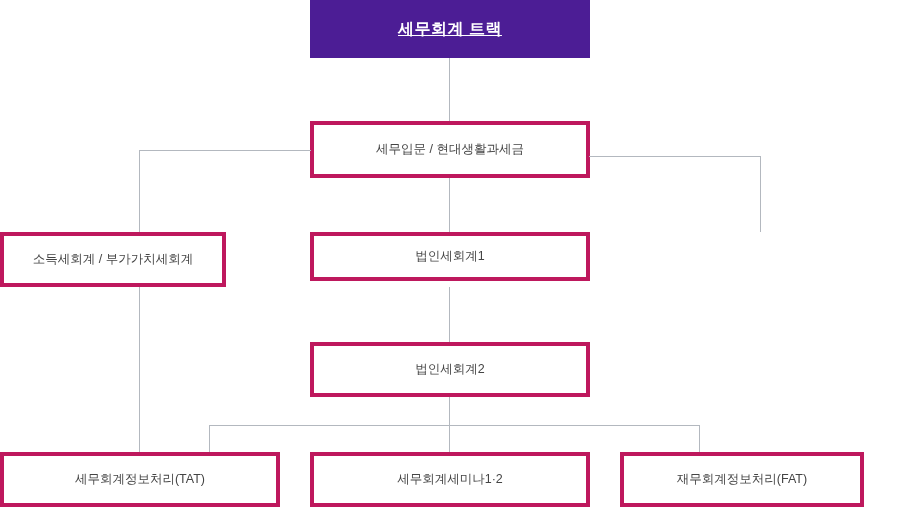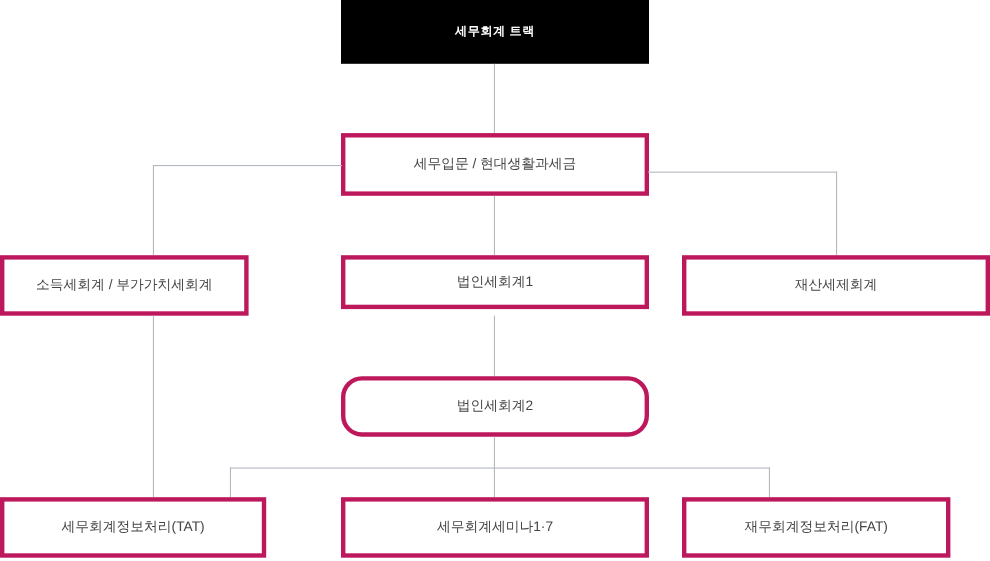--- a/index.html
+++ b/index.html
@@ -21,26 +21,27 @@
   .node {
     position: absolute;
     box-sizing: border-box;
     display: flex;
     align-items: center;
     justify-content: center;
     text-align: center;
     line-height: 1.3;
   }
   .node-title {
-    background: #000000;
+    background: #4c1d95;
     color: #ffffff;
-    font-size: 11px;
+    font-size: 16px;
     font-weight: bold;
     letter-spacing: 0.5px;
     border: none;
+    text-decoration: underline;
   }
   .node-box {
     background: #ffffff;
     border: 4px solid #be185d;
     color: #444444;
     font-size: 12.5px;
   }
   .conn {
     position: absolute;
     background: #b3b8bf;
@@ -68,43 +69,40 @@
   <div class="conn conn-h" style="left:589px; top:156px; width:172px;"></div>
   <div class="conn conn-v" style="left:760px; top:156px; height:76px;"></div>
   <div class="conn conn-v" style="left:449px; top:178px; height:54px;"></div>
 
   <div class="node node-box" style="left:0px; top:232px; width:226px; height:55px;">
     <span>소득세회계 / 부가가치세회계</span>
   </div>
   <div class="node node-box" style="left:310px; top:232px; width:280px; height:49px;">
     <span>법인세회계1</span>
   </div>
-  <div class="node node-box" style="left:620px; top:232px; width:280px; height:55px;">
-    <span>재산세제회계</span>
-  </div>
 
   <div class="conn conn-v" style="left:449px; top:287px; height:55px;"></div>
 
   <div class="conn conn-v" style="left:139px; top:287px; height:165px;"></div>
 
-  <div class="node node-box" style="left:310px; top:342px; width:280px; height:55px;border-radius:19px;">
+  <div class="node node-box" style="left:310px; top:342px; width:280px; height:55px;">
     <span>법인세회계2</span>
   </div>
 
   <div class="conn conn-v" style="left:449px; top:397px; height:55px;"></div>
   <div class="conn conn-h" style="left:209px; top:425px; width:491px;"></div>
   <div class="conn conn-v" style="left:209px; top:425px; height:27px;"></div>
   <div class="conn conn-v" style="left:699px; top:425px; height:27px;"></div>
   <div class="conn conn-h" style="left:139px; top:452px; width:71px;"></div>
   <div class="conn conn-h" style="left:699px; top:452px; width:61px;"></div>
   <div class="conn conn-v" style="left:760px; top:452px; height:0px;"></div>
 
-  <div class="node node-box" style="left:0px; top:452px; width:242px; height:55px;">
+  <div class="node node-box" style="left:0px; top:452px; width:280px; height:55px;">
     <span>세무회계정보처리(TAT)</span>
   </div>
   <div class="node node-box" style="left:310px; top:452px; width:280px; height:55px;">
-    <span>세무회계세미나1·7</span>
+    <span>세무회계세미나1·2</span>
   </div>
   <div class="node node-box" style="left:620px; top:452px; width:244px; height:55px;">
     <span>재무회계정보처리(FAT)</span>
   </div>
 
 </div>
 
 </body></html>

